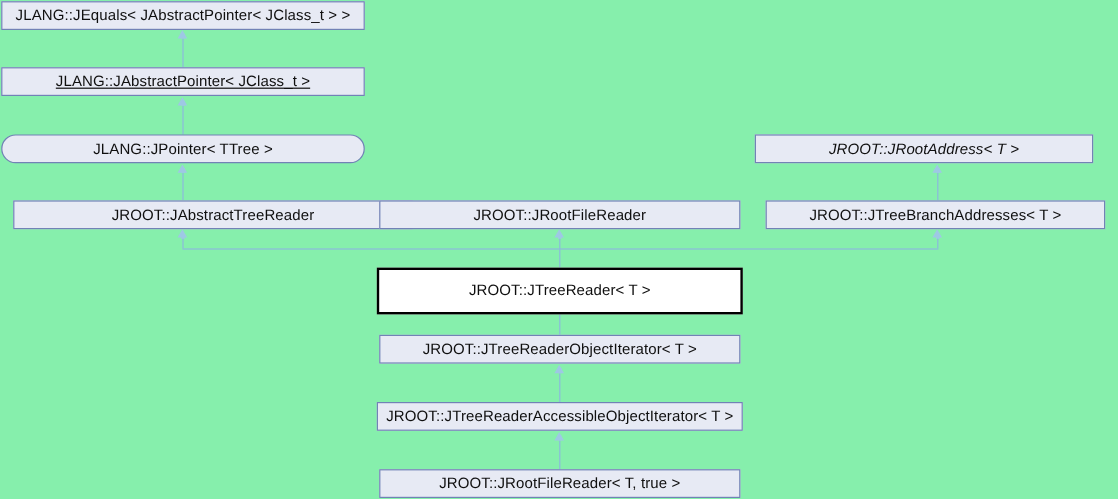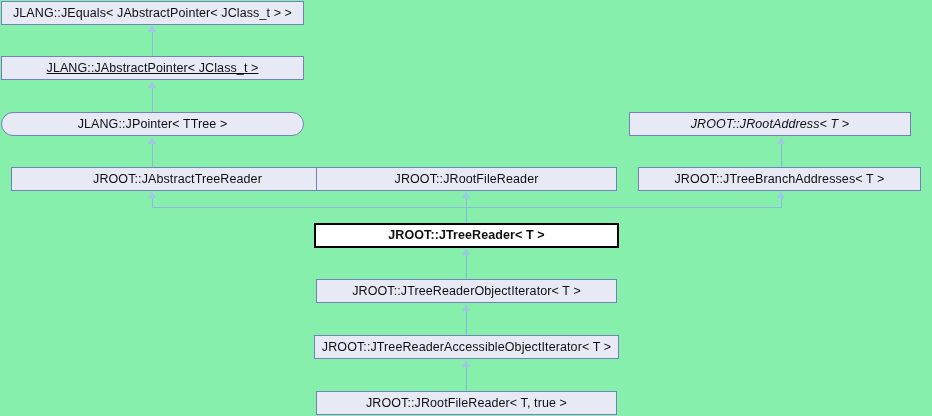--- a/index.html
+++ b/index.html
@@ -137,21 +137,21 @@
   </div>
 
   <div class="node" style="left:316px; top:167px; width:301px; height:24px;">
     <span class="label">JROOT::JRootFileReader</span>
   </div>
 
   <div class="node" style="left:638px; top:167px; width:283px; height:24px;">
     <span class="label">JROOT::JTreeBranchAddresses&lt; T &gt;</span>
   </div>
 
-  <div class="node current" style="left:314px; top:223px; width:305px; height:25px;font-weight:bold;">
+  <div class="node current" style="left:314px; top:223px; width:305px; height:39px;">
     <span class="label">JROOT::JTreeReader&lt; T &gt;</span>
   </div>
 
   <div class="node" style="left:316px; top:279px; width:301px; height:24px;">
     <span class="label">JROOT::JTreeReaderObjectIterator&lt; T &gt;</span>
   </div>
 
   <div class="node" style="left:316px; top:391px; width:301px; height:24px;">
     <span class="label">JROOT::JRootFileReader&lt; T, true &gt;</span>
   </div>

